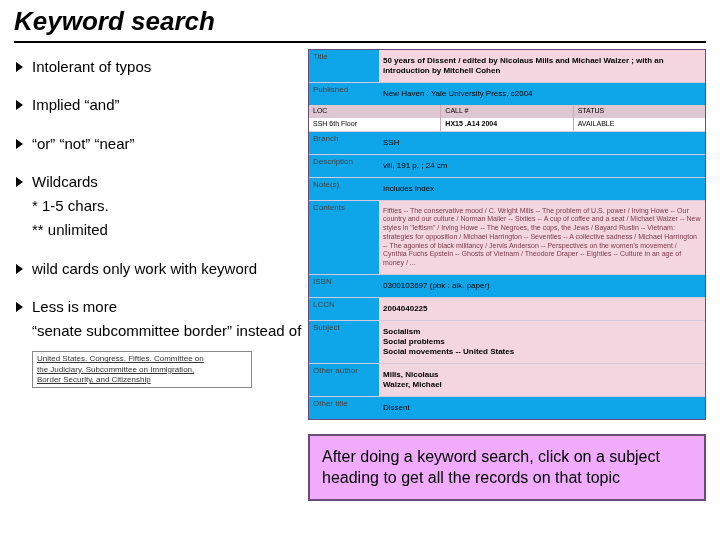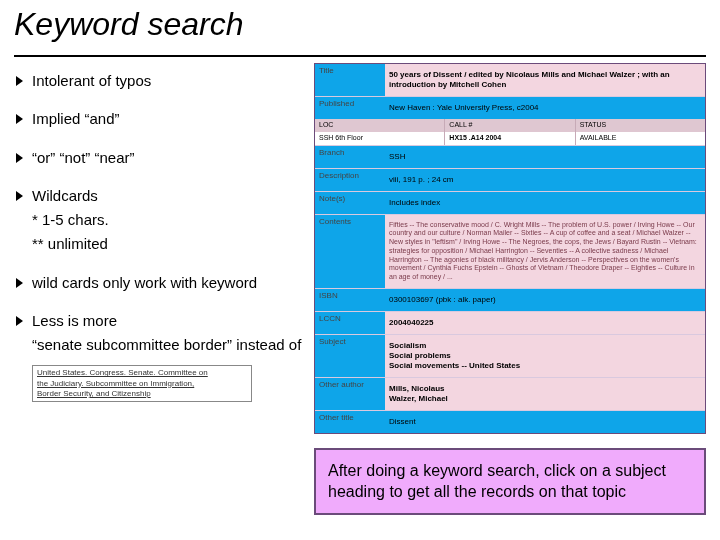--- a/index.html
+++ b/index.html
@@ -1,19 +1,19 @@
 <!DOCTYPE html>
 <html><head>
 <meta charset="utf-8">
 <style>
   html,body{margin:0;padding:0;width:720px;height:540px;background:#fff;font-family:Verdana,Geneva,sans-serif;color:#000;overflow:hidden}
   .page{padding:6px 14px 8px 14px}
-  .title{font-size:32px;font-weight:normal;font-style:italic;margin:0 0 12px 0}
+  .title{font-size:26px;font-weight:bold;font-style:italic;margin:0 0 4px 0}
   .hr{height:2px;background:#000;margin:0 0 6px 0}
-  .content{display:flex;gap:10px}
+  .content{display:flex;gap:4px}
   .left{width:290px}
   .left ul{list-style:none;padding:0;margin:8px 0 0 0}
   .left li{position:relative;padding-left:18px;margin-bottom:18px;font-size:15px;line-height:1.35}
   .left li::before{content:"";position:absolute;left:2px;top:5px;border-left:7px solid #000;border-top:5px solid transparent;border-bottom:5px solid transparent}
   .left li .sub{padding-left:0;margin-top:4px}
   .subimg{margin-top:10px;border:1px solid #888;background:#fff;padding:2px 4px;width:210px}
   .subimg .t{font-size:8px;line-height:1.3;color:#333}
   .subimg .u{text-decoration:underline}
   .right{flex:1;position:relative}
   .record{border:1px solid #6b4b7a;background:#0ea5e9;font-size:8px;line-height:1.25}
@@ -45,21 +45,21 @@
         <li>
           <span>Wildcards</span>
           <div class="sub">* 1-5 chars.</div>
           <div class="sub">** unlimited</div>
         </li>
         <li>wild cards only work with keyword</li>
         <li>
           <span>Less is more</span>
           <div class="sub">“senate subcommittee border” instead of</div>
           <div class="subimg">
-            <div class="t u">United States. Congress. Senate. Committee on</div>
+            <div class="t u">United States. Congress. Fifties. Committee on</div>
             <div class="t u">the Judiciary. Subcommittee on Immigration,</div>
             <div class="t u">Border Security, and Citizenship</div>
           </div>
         </li>
       </ul>
     </div>
     <div class="right">
       <div class="record">
         <div class="row pink">
             <div class="lbl">Title</div>

